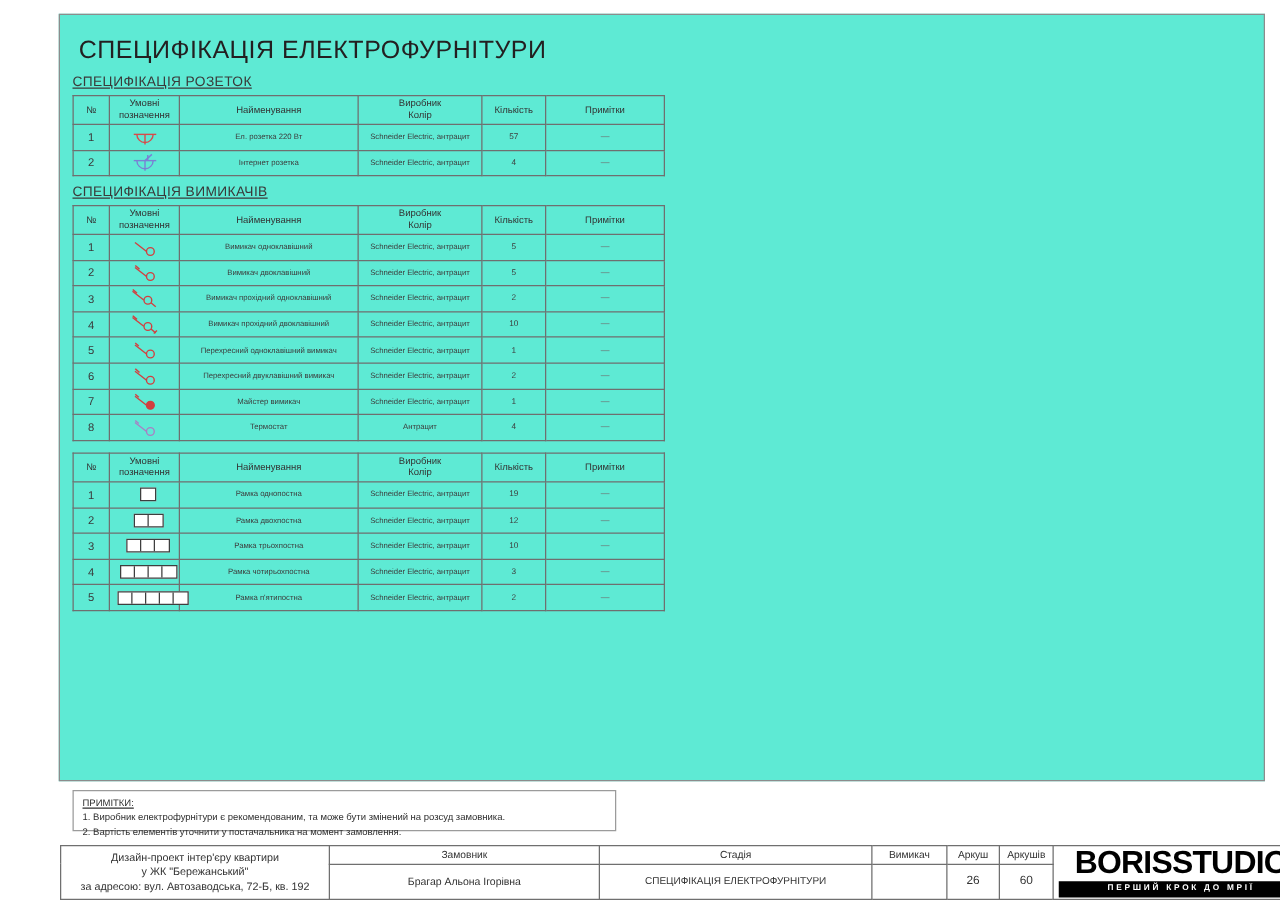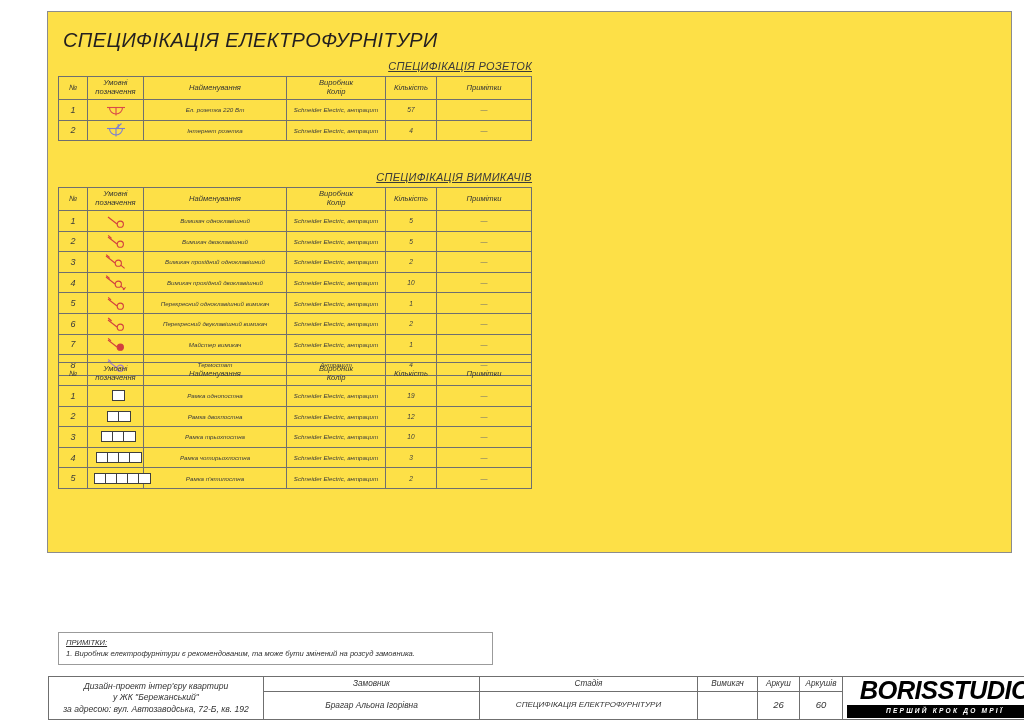--- a/index.html
+++ b/index.html
@@ -15,25 +15,24 @@
     position: relative;
     overflow: hidden;
   }
 
   
   #sheet {
     position: absolute;
     left: 47px;
     top: 11px;
     width: 965px;
-    height: 542px;
+    height: 614px;
     border: 1px solid #8c8c8c;
     box-sizing: border-box;
-    background: #fde047;
-    font-style: italic;
+    background: #5eead4;
   }
 
   
   #doc-title {
     position: absolute;
     left: 15px;
     top: 17px;
     font-size: 20px;
     letter-spacing: 0.4px;
     color: #231f20;
@@ -41,21 +40,21 @@
     white-space: nowrap;
   }
 
   
   .section {
     position: absolute;
     left: 10px;
     width: 474px;
   }
   .section-title {
-    text-align: right;
+    text-align: left;
     font-size: 11px;
     text-decoration: underline;
     color: #3a3a3a;
     letter-spacing: 0.3px;
     margin-bottom: 4px;
   }
 
   table.spec {
     border-collapse: collapse;
     width: 467px;
@@ -264,21 +263,21 @@
           </td>
           <td class="c-name">Інтернет розетка</td>
           <td class="c-maker">Schneider Electric, антрацит</td>
           <td class="c-qty">4</td>
           <td class="c-note">—</td>
         </tr>
       </tbody>
     </table>
   </div>
 
-  <div class="section" id="sec-switches" style="top:159px;">
+  <div class="section" id="sec-switches" style="top:136px;">
     <div class="section-title">СПЕЦИФІКАЦІЯ ВИМИКАЧІВ</div>
     <table class="spec">
       <thead>
         <tr>
           <th class="c-num">№</th>
           <th class="c-sym">
             <div>Умовні</div>
             <div>позначення</div>
           </th>
           <th class="c-name">Найменування</th>
@@ -524,20 +523,21 @@
           <td class="c-qty">2</td>
           <td class="c-note">—</td>
         </tr>
       </tbody>
     </table>
   </div>
 
   <div id="notes-box">
     <div id="notes-title">ПРИМІТКИ:</div>
     <div>1. Виробник електрофурнітури є рекомендованим, та може бути змінений на розсуд замовника.</div>
+    <div>2. Вартість елементів уточнити у постачальника на момент замовлення.</div>
   </div>
 
   <div id="title-block">
     <table class="tb">
       <tbody>
           <tr>
         <td class="tb-left" rowspan="2" style="width:210px;">
           <div>Дизайн-проект інтер'єру квартири</div>
           <div>у ЖК "Бережанський"</div>
           <div>за адресою: вул. Автозаводська, 72-Б, кв. 192</div>

